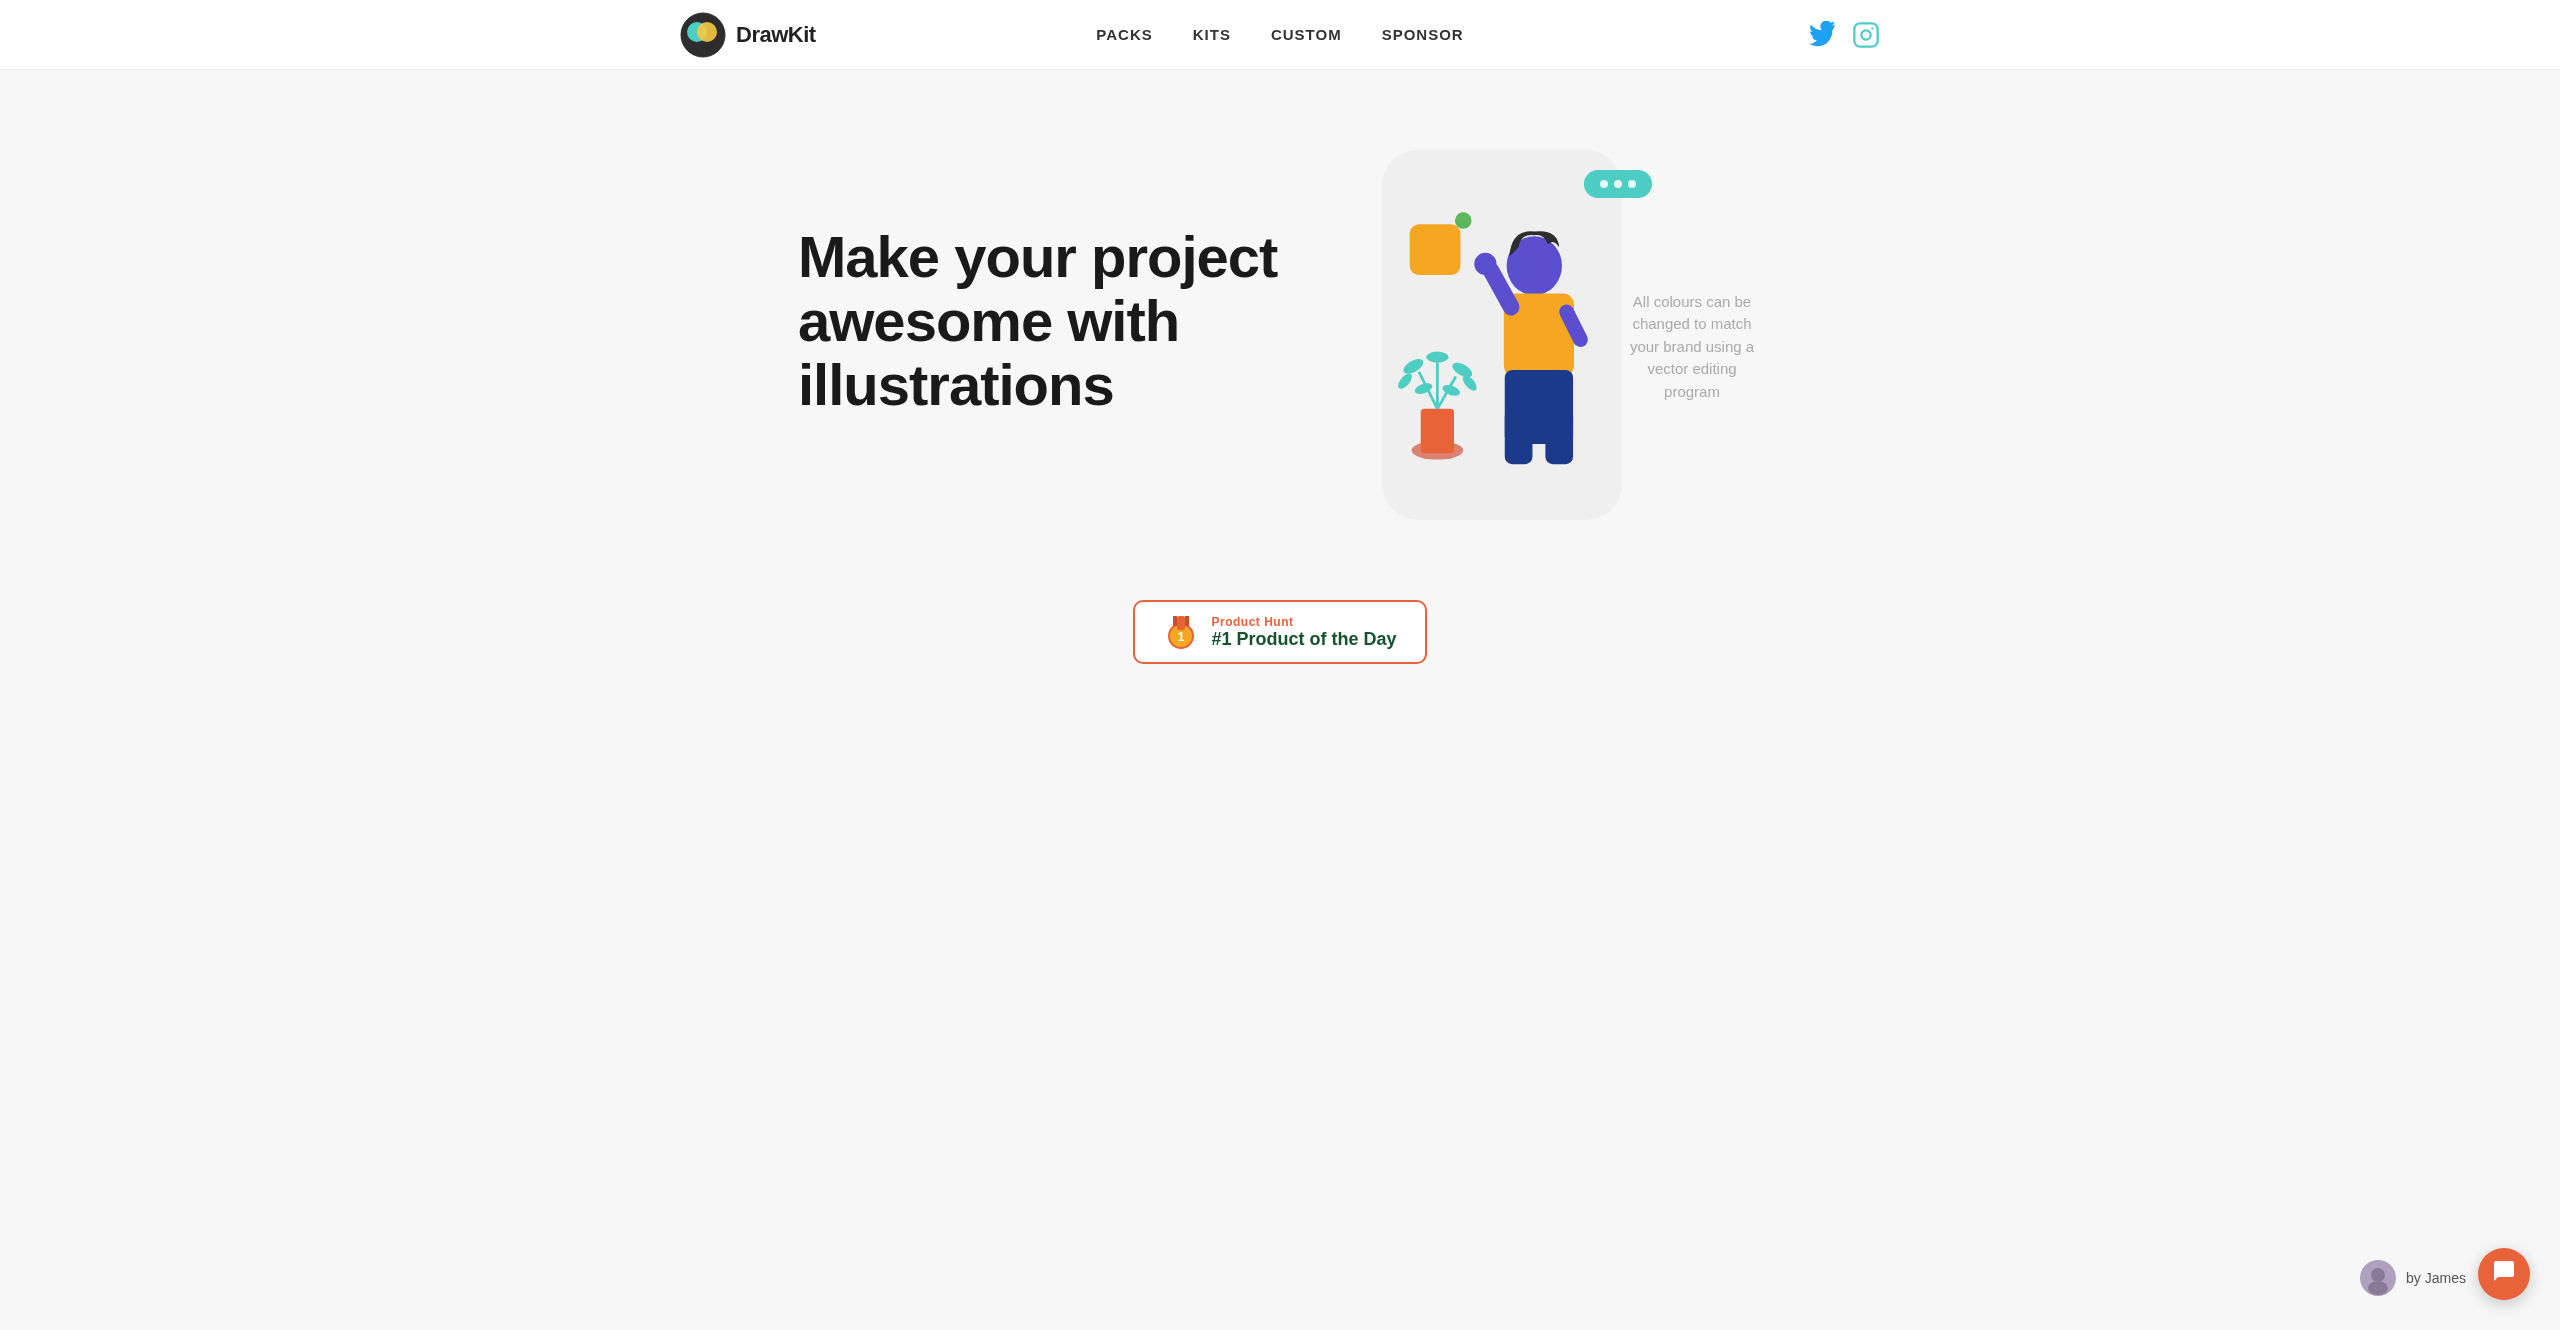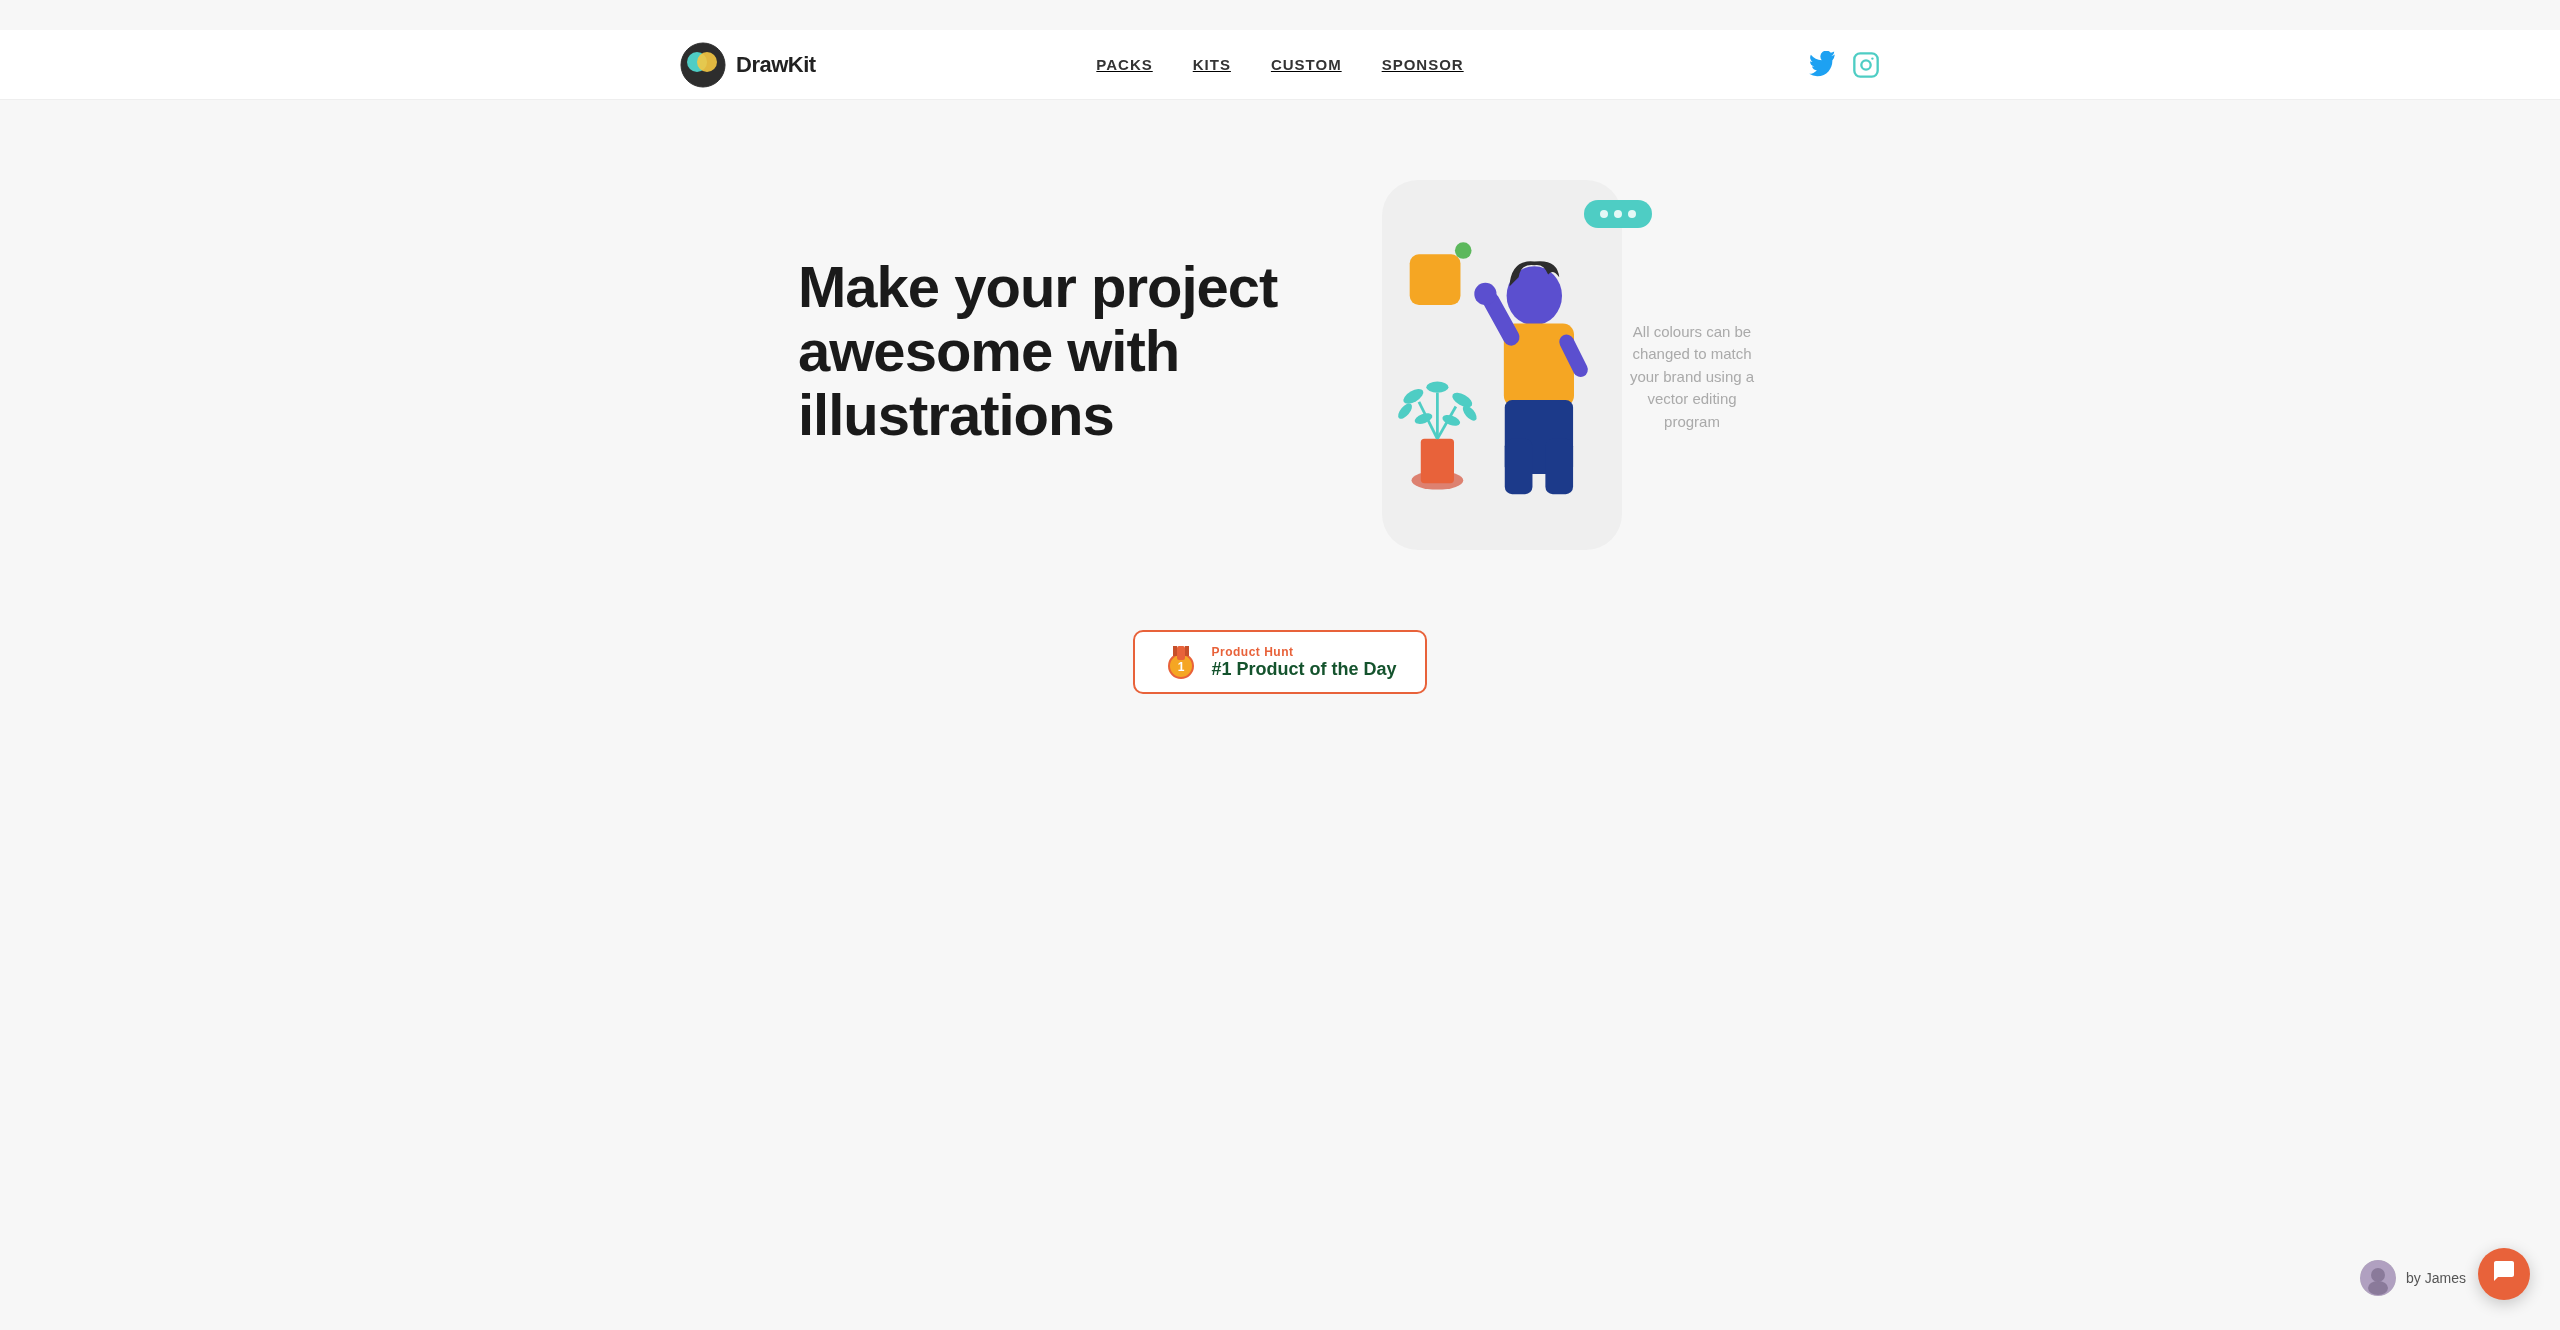--- a/index.html
+++ b/index.html
@@ -13,21 +13,20 @@
     
     nav {
       background: #fff;
       display: flex;
       align-items: center;
       justify-content: center;
       padding: 0 60px;
       height: 70px;
       border-bottom: 1px solid #eee;
       position: relative;
-      margin-top: 30px;
     }
     .nav-inner {
       display: flex;
       align-items: center;
       width: 100%;
       max-width: 1200px;
       justify-content: center;
       position: relative;
     }
     .nav-logo {
@@ -45,21 +44,20 @@
     .nav-brand {
       font-size: 22px;
       font-weight: 700;
       color: #222;
       letter-spacing: -0.5px;
     }
     .nav-links {
       display: flex;
       align-items: center;
       gap: 40px;
-      text-decoration: underline;
     }
     .nav-link {
       font-size: 15px;
       font-weight: 700;
       color: #333;
       text-decoration: none;
       letter-spacing: 1px;
       cursor: pointer;
     }
     .nav-link.custom {

